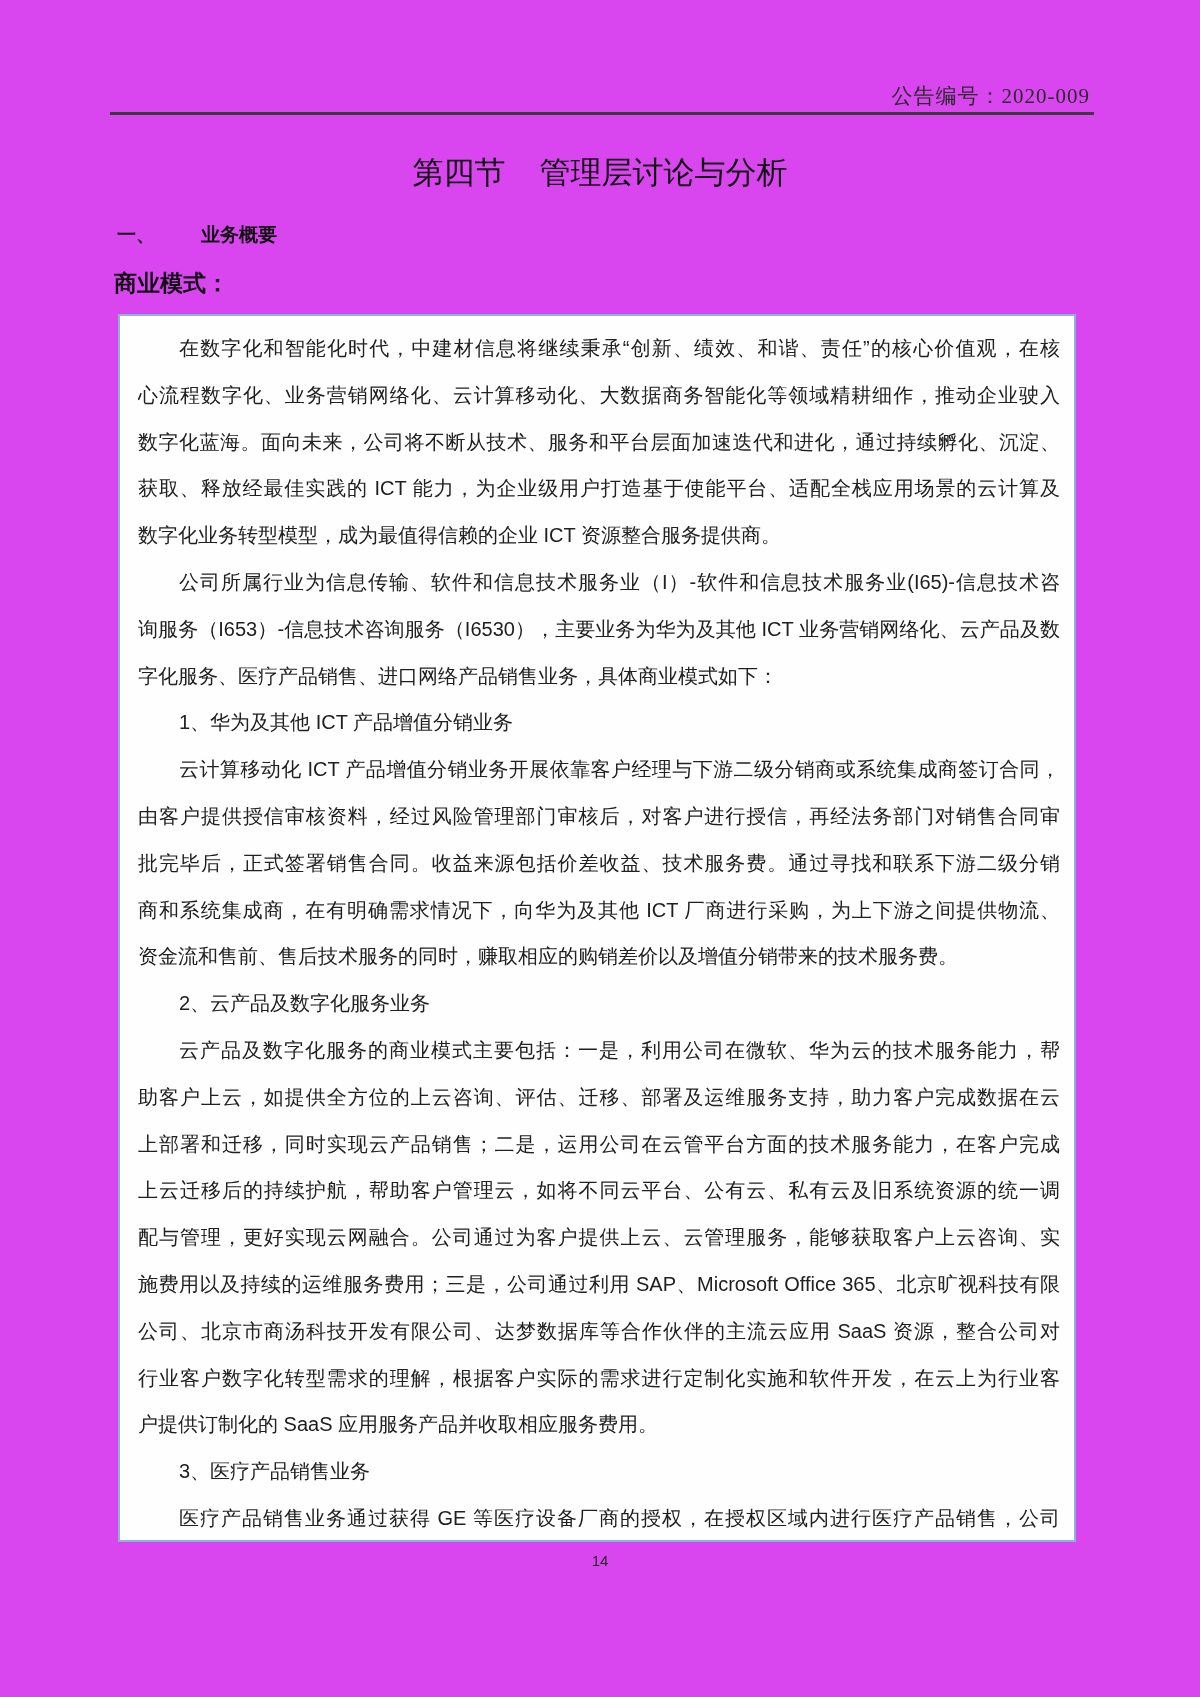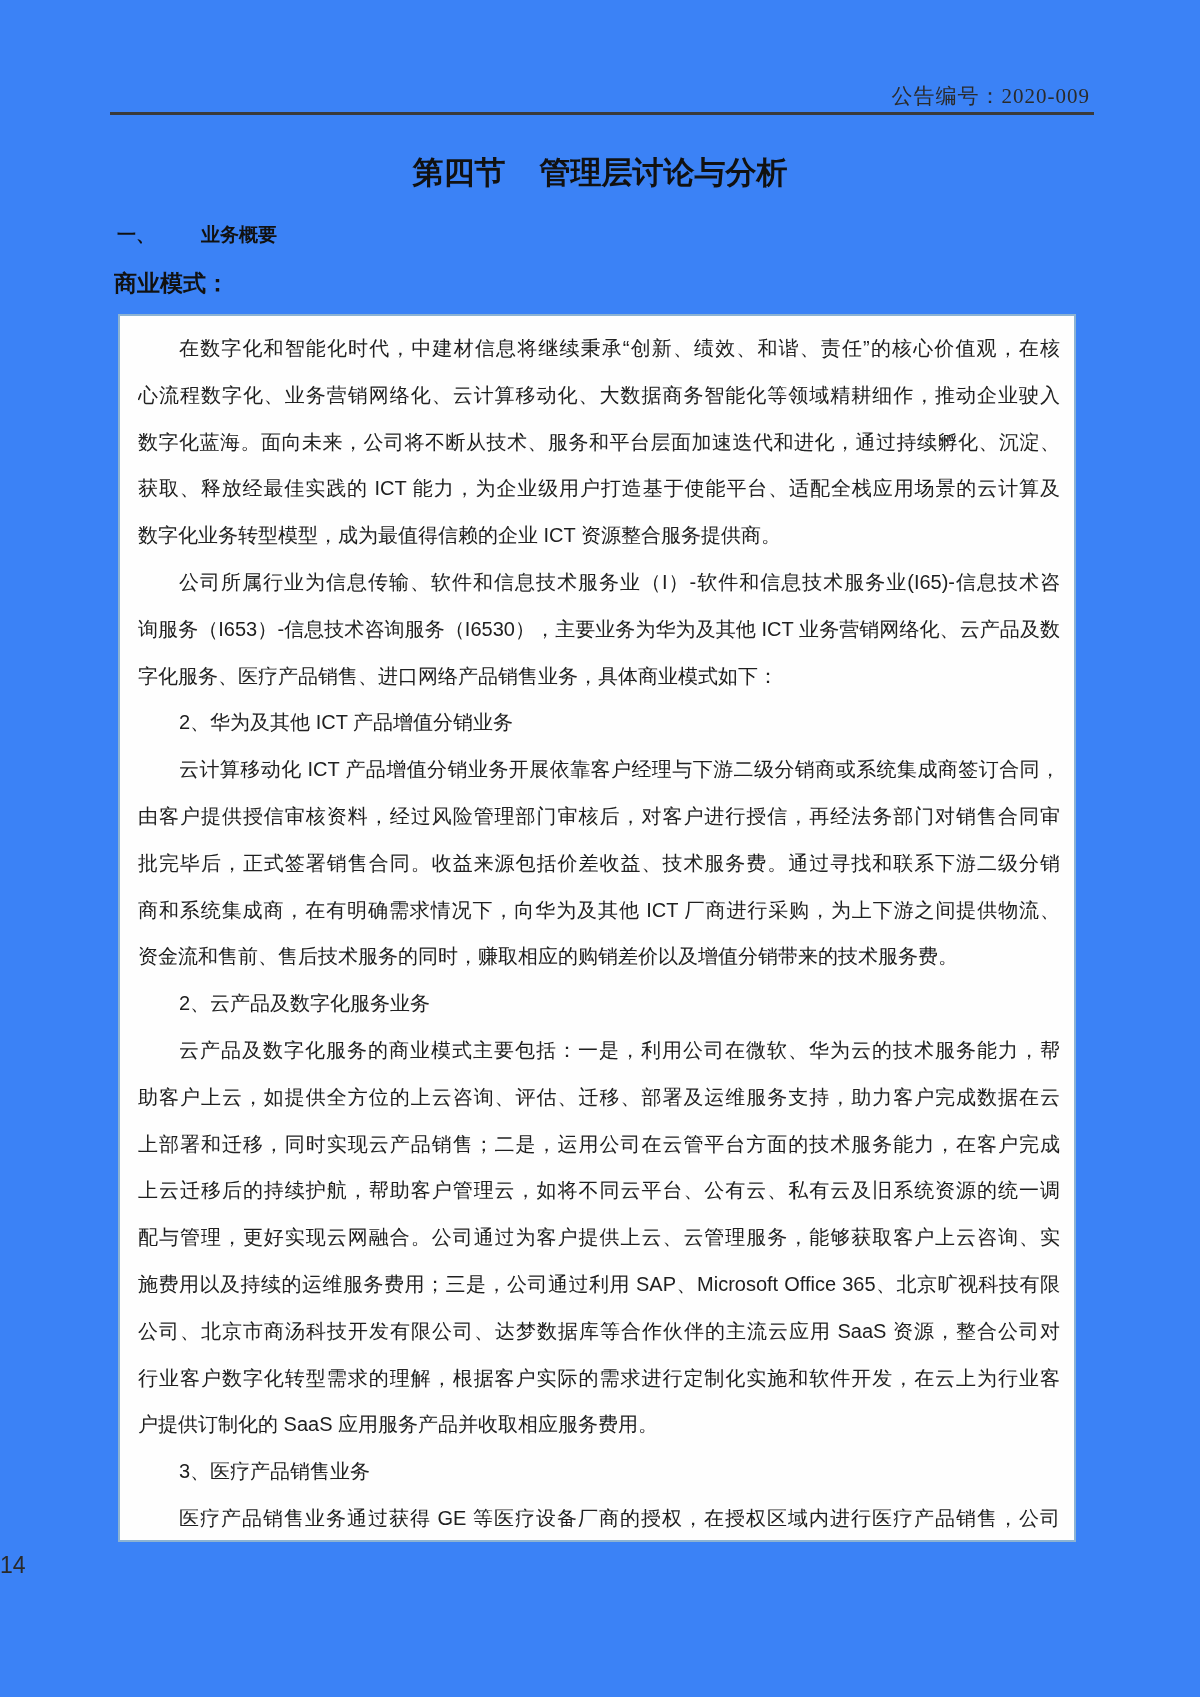--- a/index.html
+++ b/index.html
@@ -1,21 +1,21 @@
 <!DOCTYPE html>
 <html><head>
 <meta charset="utf-8">
 <style>
   html, body { margin: 0; padding: 0; background: #e9e9e7; }
   .page {
     position: relative;
     width: 1200px;
     height: 1697px;
     margin: 0 auto;
-    background: #3b82f6;
+    background: #d946ef;
     color: #1f1f1f;
     font-family: "Liberation Sans", sans-serif;
     overflow: hidden;
   }
   .doc-number {
     position: absolute;
     top: 82px;
     left: 110px;
     width: 980px;
     text-align: right;
@@ -32,21 +32,21 @@
     height: 3px;
     background: #3a3a3a;
   }
   .doc-title {
     position: absolute;
     top: 152px;
     left: 0;
     width: 1200px;
     text-align: center;
     font-size: 31px;
-    font-weight: bold;
+    font-weight: normal;
     color: #111;
   }
   .doc-title .t2 { margin-left: 34px; }
   .section-heading {
     position: absolute;
     top: 222px;
     left: 117px;
     font-size: 19px;
     font-weight: bold;
     color: #111;
@@ -86,21 +86,22 @@
     text-align-last: justify;
     text-justify: inter-character;
   }
   .content-box .line.indent { padding-left: 41px; }
   .content-box .line.fill.indent { padding-left: 0; text-indent: 41px; }
   .page-number {
     position: absolute;
     top: 1552px;
     left: 0;
     width: 1200px;
-    font-size: 23px;
+    text-align: center;
+    font-size: 15px;
     color: #2a2a2a;
   }
 </style>
 </head>
 <body>
 
 <div class="page">
 
   <div class="doc-number">公告编号：2020-009</div>
 
@@ -118,21 +119,21 @@
 
   <div class="content-box">
       <div class="line indent fill">在数字化和智能化时代，中建材信息将继续秉承“创新、绩效、和谐、责任”的核心价值观，在核</div>
       <div class="line fill">心流程数字化、业务营销网络化、云计算移动化、大数据商务智能化等领域精耕细作，推动企业驶入</div>
       <div class="line fill">数字化蓝海。面向未来，公司将不断从技术、服务和平台层面加速迭代和进化，通过持续孵化、沉淀、</div>
       <div class="line fill">获取、释放经最佳实践的 ICT 能力，为企业级用户打造基于使能平台、适配全栈应用场景的云计算及</div>
       <div class="line">数字化业务转型模型，成为最值得信赖的企业 ICT 资源整合服务提供商。</div>
       <div class="line indent fill">公司所属行业为信息传输、软件和信息技术服务业（I）-软件和信息技术服务业(I65)-信息技术咨</div>
       <div class="line fill">询服务（I653）-信息技术咨询服务（I6530），主要业务为华为及其他 ICT 业务营销网络化、云产品及数</div>
       <div class="line">字化服务、医疗产品销售、进口网络产品销售业务，具体商业模式如下：</div>
-      <div class="line indent">2、华为及其他 ICT 产品增值分销业务</div>
+      <div class="line indent">1、华为及其他 ICT 产品增值分销业务</div>
       <div class="line indent fill">云计算移动化 ICT 产品增值分销业务开展依靠客户经理与下游二级分销商或系统集成商签订合同，</div>
       <div class="line fill">由客户提供授信审核资料，经过风险管理部门审核后，对客户进行授信，再经法务部门对销售合同审</div>
       <div class="line fill">批完毕后，正式签署销售合同。收益来源包括价差收益、技术服务费。通过寻找和联系下游二级分销</div>
       <div class="line fill">商和系统集成商，在有明确需求情况下，向华为及其他 ICT 厂商进行采购，为上下游之间提供物流、</div>
       <div class="line">资金流和售前、售后技术服务的同时，赚取相应的购销差价以及增值分销带来的技术服务费。</div>
       <div class="line indent">2、云产品及数字化服务业务</div>
       <div class="line indent fill">云产品及数字化服务的商业模式主要包括：一是，利用公司在微软、华为云的技术服务能力，帮</div>
       <div class="line fill">助客户上云，如提供全方位的上云咨询、评估、迁移、部署及运维服务支持，助力客户完成数据在云</div>
       <div class="line fill">上部署和迁移，同时实现云产品销售；二是，运用公司在云管平台方面的技术服务能力，在客户完成</div>
       <div class="line fill">上云迁移后的持续护航，帮助客户管理云，如将不同云平台、公有云、私有云及旧系统资源的统一调</div>

